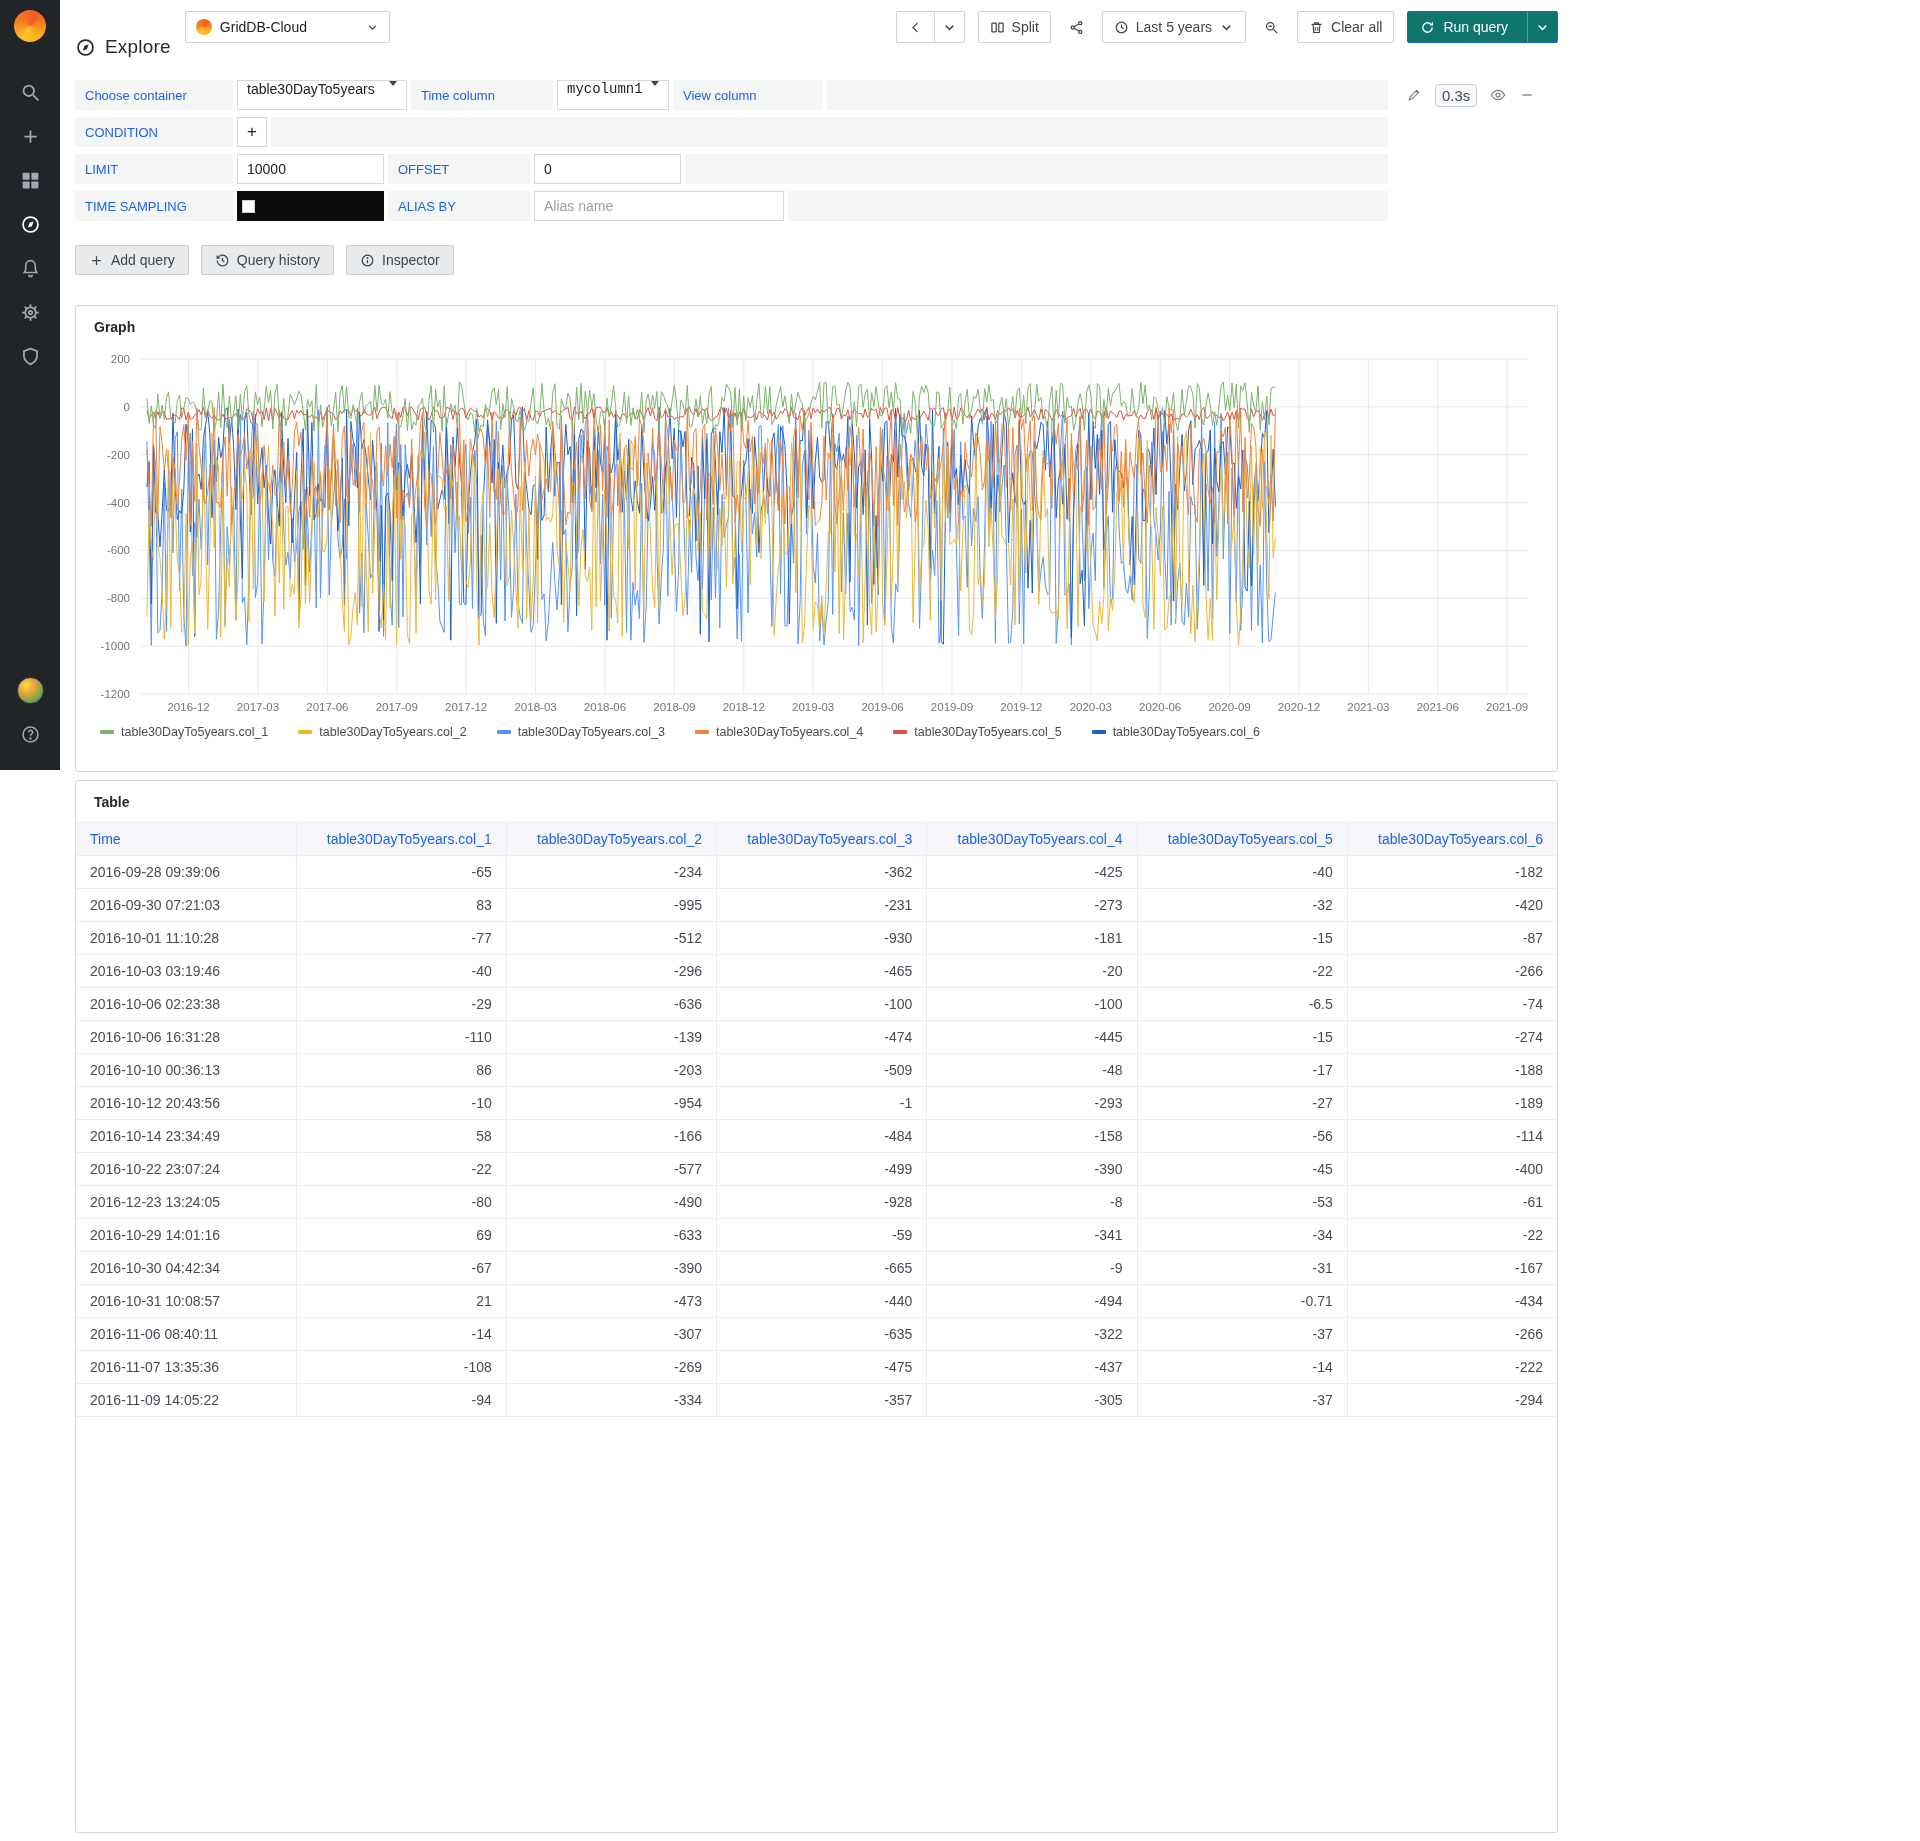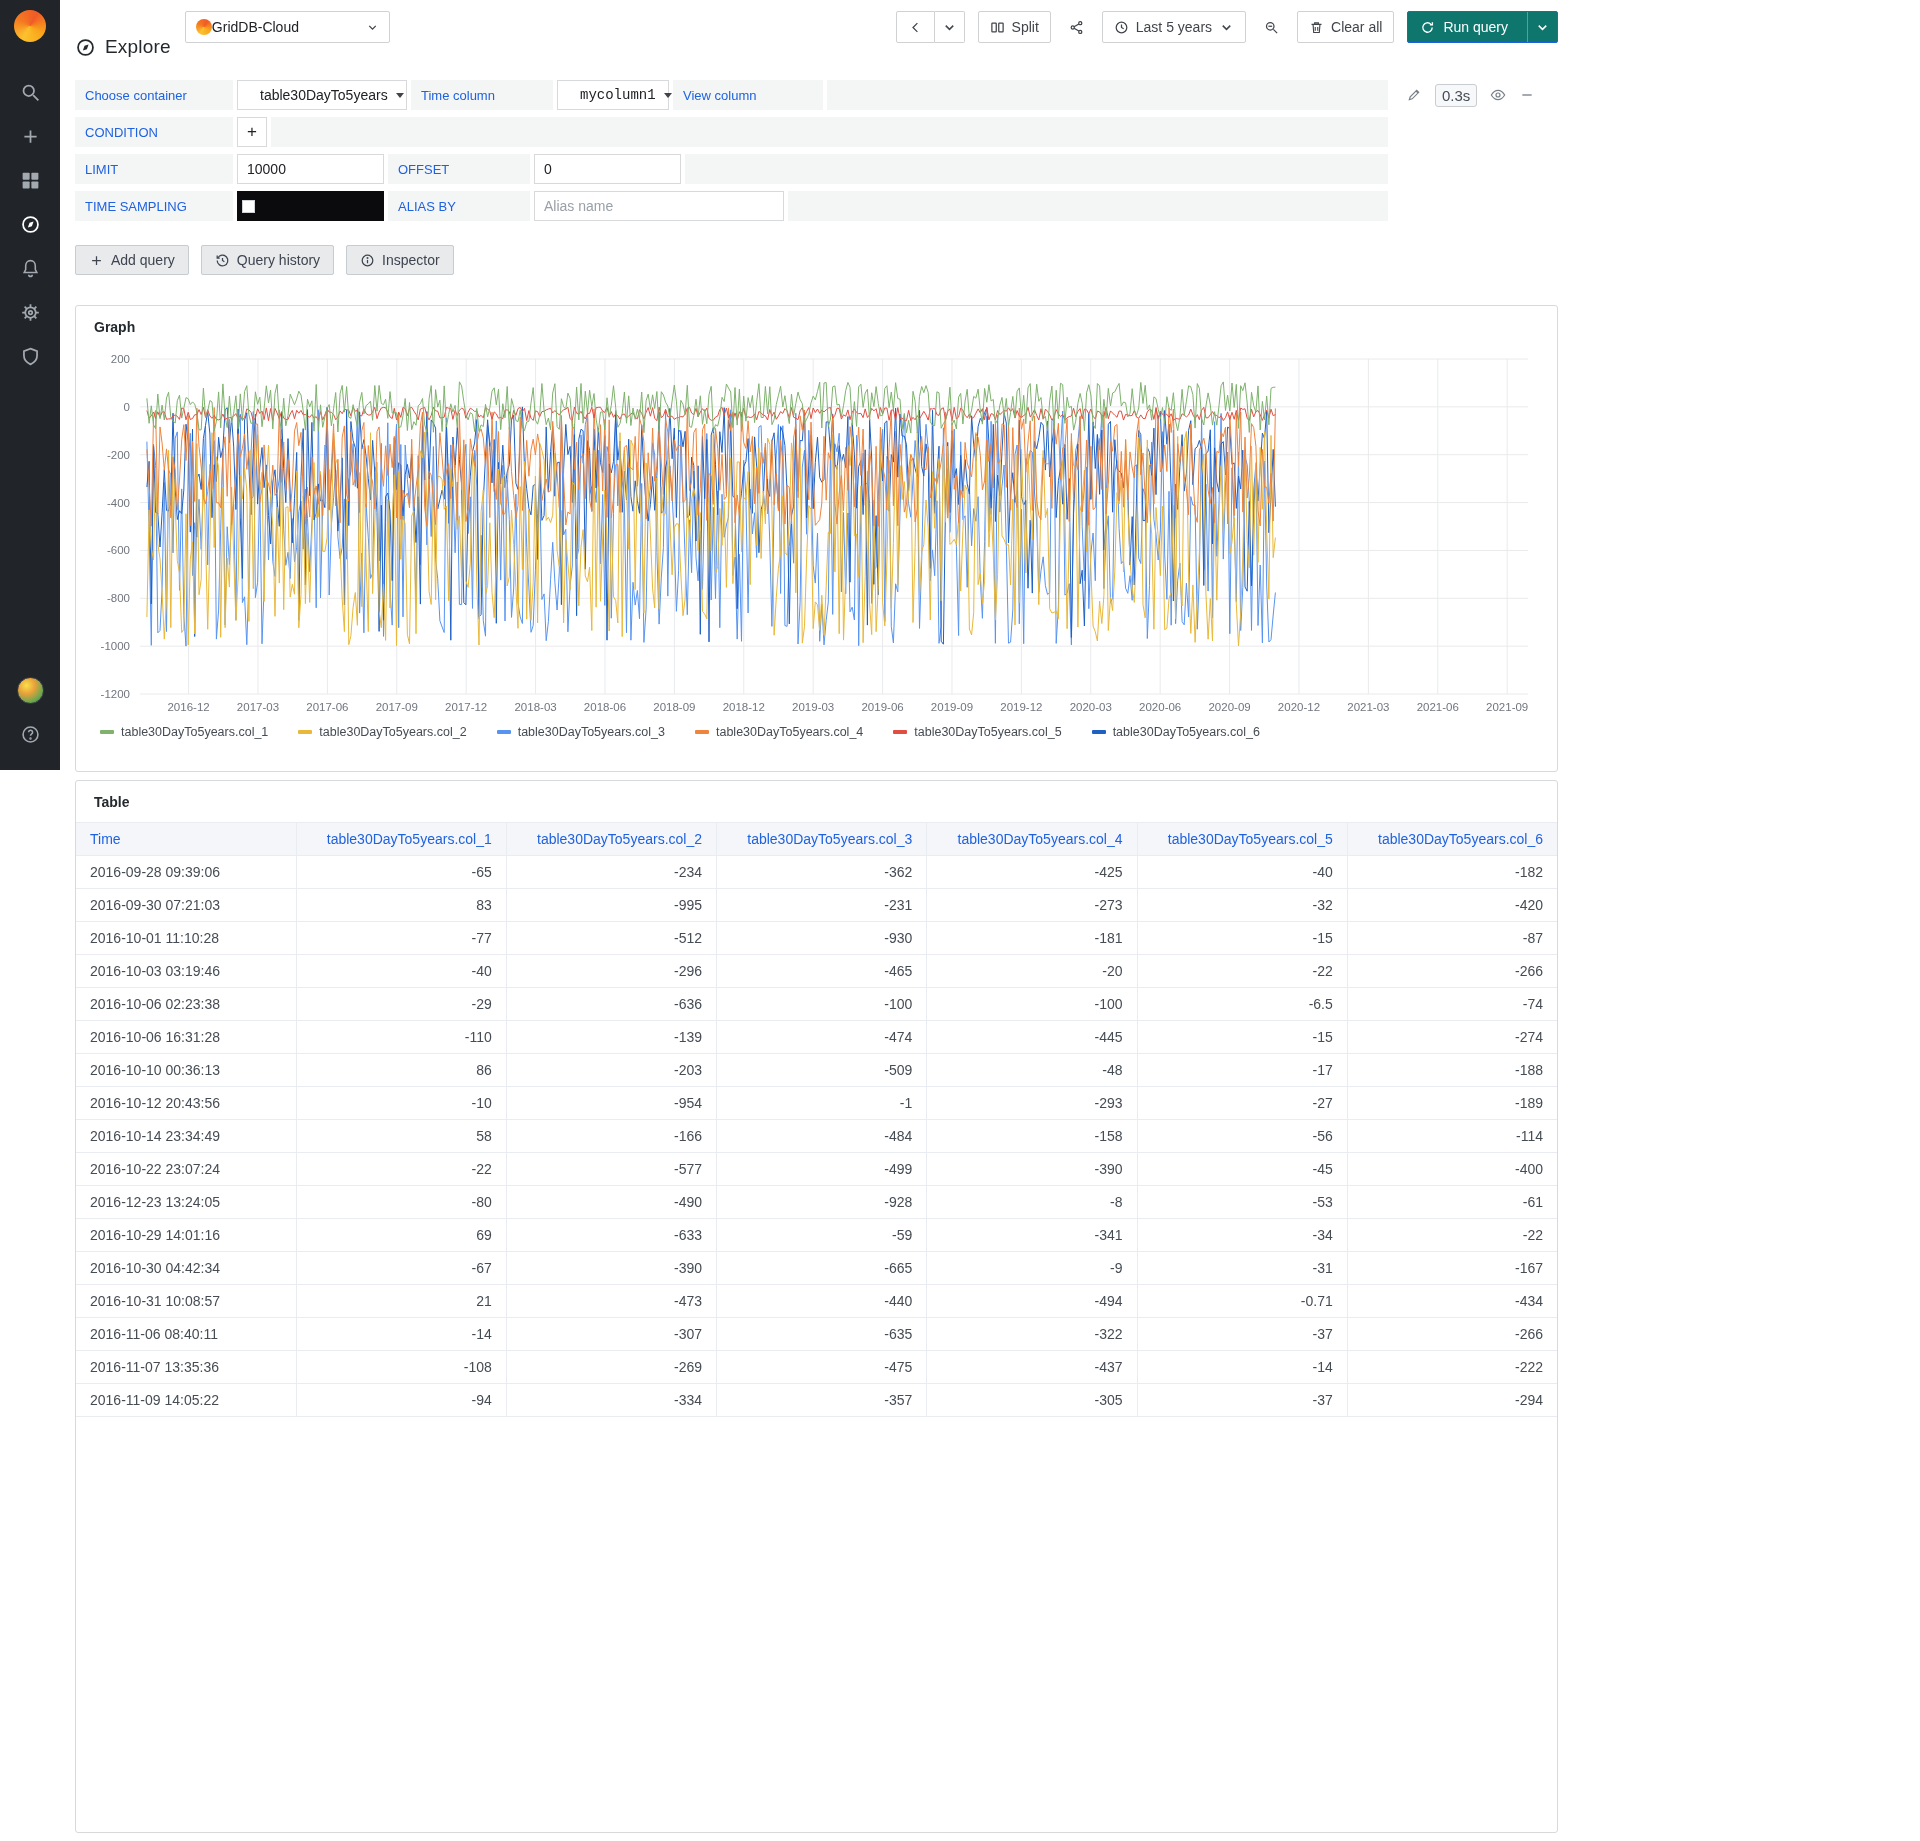--- a/index.html
+++ b/index.html
@@ -23,21 +23,21 @@
 
   
   .main { flex:1; padding-left:15px; }
   .inner { width:1483px; }
 
   .topbar { height:54px; display:flex; align-items:center; justify-content:space-between; }
   .topbar-left { display:flex; align-items:center; gap:14px; }
   .page-title-wrap { display:flex; align-items:center; gap:9px; color:#24292e;margin-top:40px; }
   .page-title { font-size:19px; font-weight:500; letter-spacing:.2px; }
   .ds-picker { width:205px; height:32px; border:1px solid #d0d1d3; border-radius:2px; background:#fff;
-    display:flex; align-items:center; gap:0; padding:0 10px; font-size:14px; color:#202226; cursor:pointer; }
+    display:flex; align-items:center; gap:8px; padding:0 10px; font-size:14px; color:#202226; cursor:pointer; }
   .ds-mini { width:16px; height:16px; border-radius:50%;
     background:conic-gradient(from 210deg,#fcc22d,#f47a20,#f05a28,#f9a51a,#fcc22d); flex-shrink:0; }
   .ds-label { flex:1; }
 
   .topbar-right { display:flex; align-items:center; gap:13px; }
   .btn { height:32px; display:inline-flex; align-items:center; gap:7px; padding:0 11px;
     border:1px solid #d0d1d3; border-radius:2px; background:#fff; color:#41454b; font-size:14px; cursor:pointer; white-space:nowrap; }
   .btn svg { width:15px; height:15px; }
   .btn.plain { border:none; background:transparent; padding:0 5px; }
   .btn-group { display:inline-flex; }
@@ -47,22 +47,22 @@
   .btn-run .run-main { display:flex; align-items:center; gap:8px; padding:0 12px; }
   .btn-run .run-caret { display:flex; align-items:center; padding:0 7px; border-left:1px solid rgba(255,255,255,.3); height:100%; }
 
   
   .query-editor { margin-top:26px; }
   .qrow { display:flex; gap:4px; height:30px; margin-bottom:7px; }
   .qlabel { background:#f4f5f5; color:#1f62e0; font-size:13px; font-weight:500; display:flex;
     align-items:center; padding:0 10px; width:158px; flex-shrink:0; }
   .qlabel.sm { width:142px; }
   .qlabel.auto { width:150px; }
-  .qselect { background:#fff; border:1px solid #d8d9da; display:flex; align-items:center;
-    justify-content:space-between; padding:0 22px; font-size:14px; color:#202226; cursor:pointer; flex-shrink:0; }
+  .qselect { background:#fff; border:1px solid #d8d9da; display:flex; align-items:flex-start;
+    justify-content:space-between; padding:0 9px; font-size:14px; color:#202226; cursor:pointer; flex-shrink:0; }
   .tri { width:0; height:0; border-left:4px solid transparent; border-right:4px solid transparent;
     border-top:5px solid #41454b; margin-left:8px; }
   .qinput { background:#fff; border:1px solid #d8d9da; padding:0 9px; font-size:14px; color:#202226;
     height:30px; flex-shrink:0; font-family:"Liberation Sans",sans-serif; }
   .qinput::placeholder { color:#9aa0a8; }
   .qdark { background:#0b0b0d; border:1px solid #0b0b0d; width:147px; display:flex; align-items:center;
     padding-left:4px; flex-shrink:0; cursor:pointer; }
   .qcheck { width:13px; height:13px; background:#fff; border:1px solid #cfd2d6; }
   .qplus { width:30px; height:30px; background:#fff; border:1px solid #d8d9da; display:flex;
     align-items:center; justify-content:center; font-size:17px; color:#202226; cursor:pointer; flex-shrink:0; }

